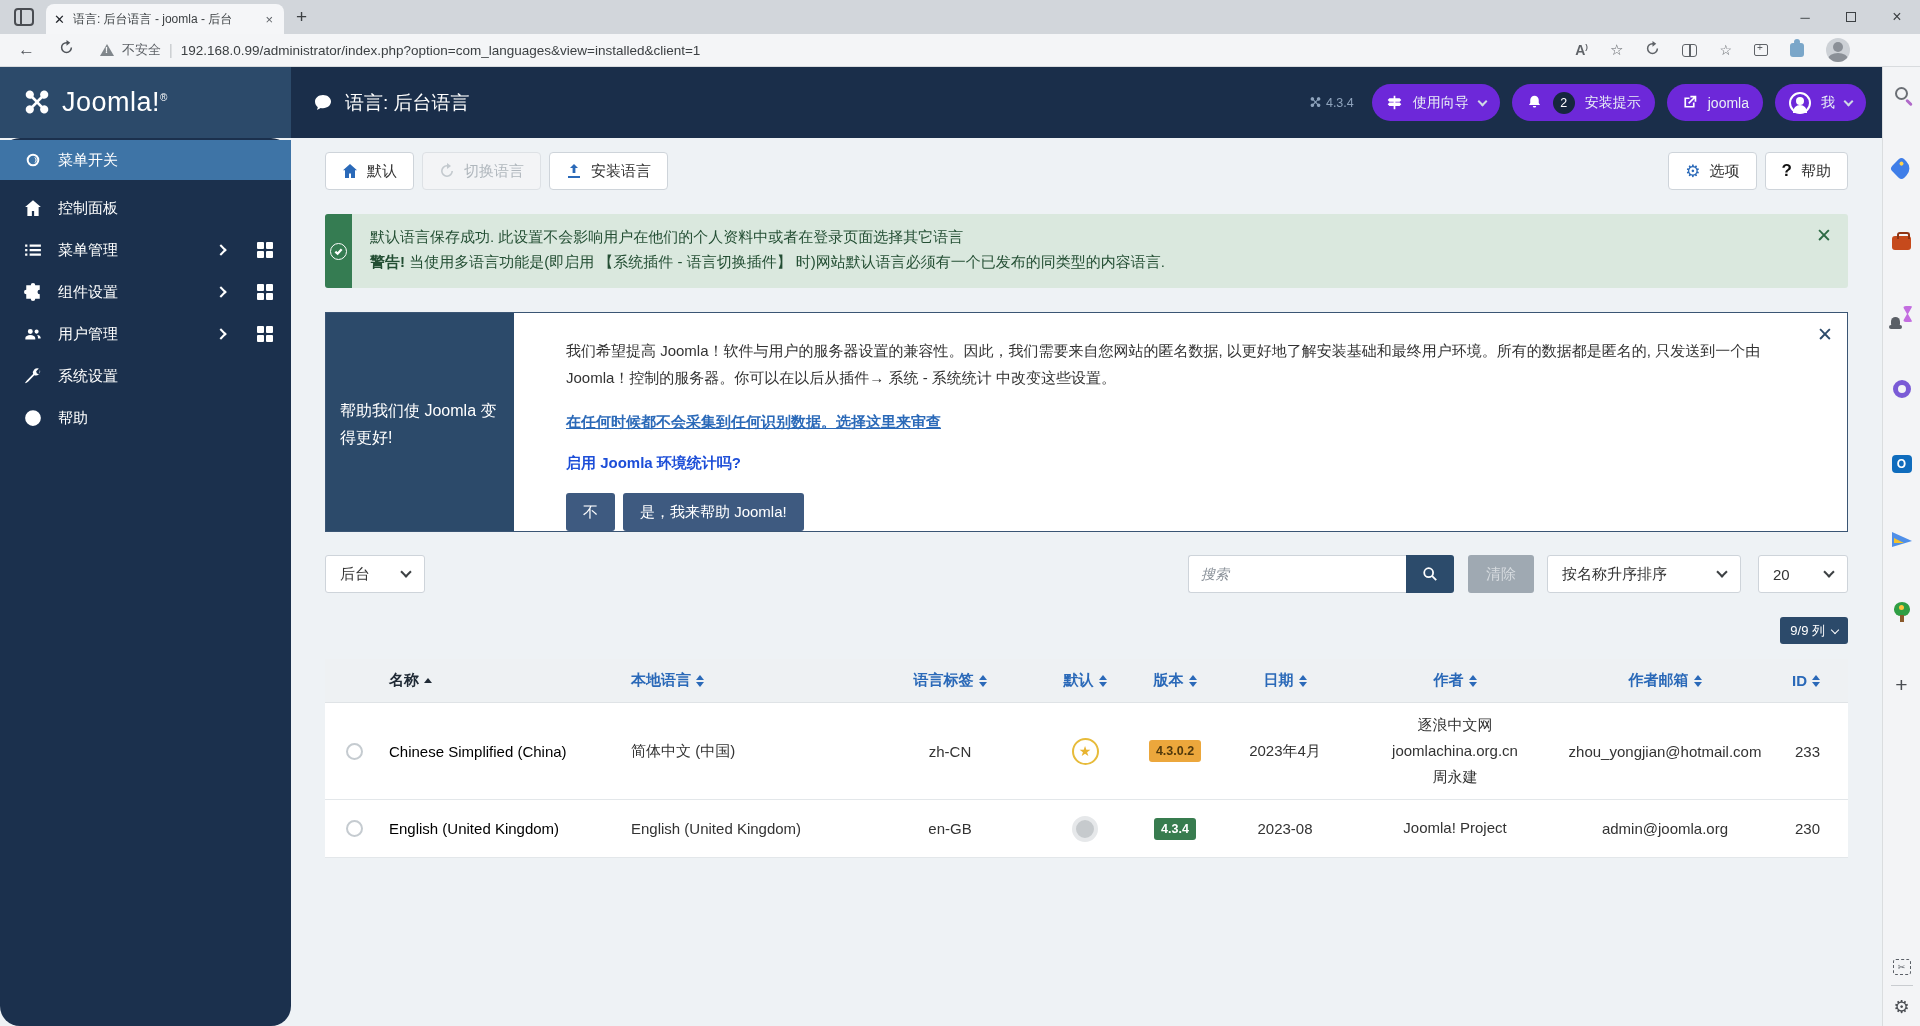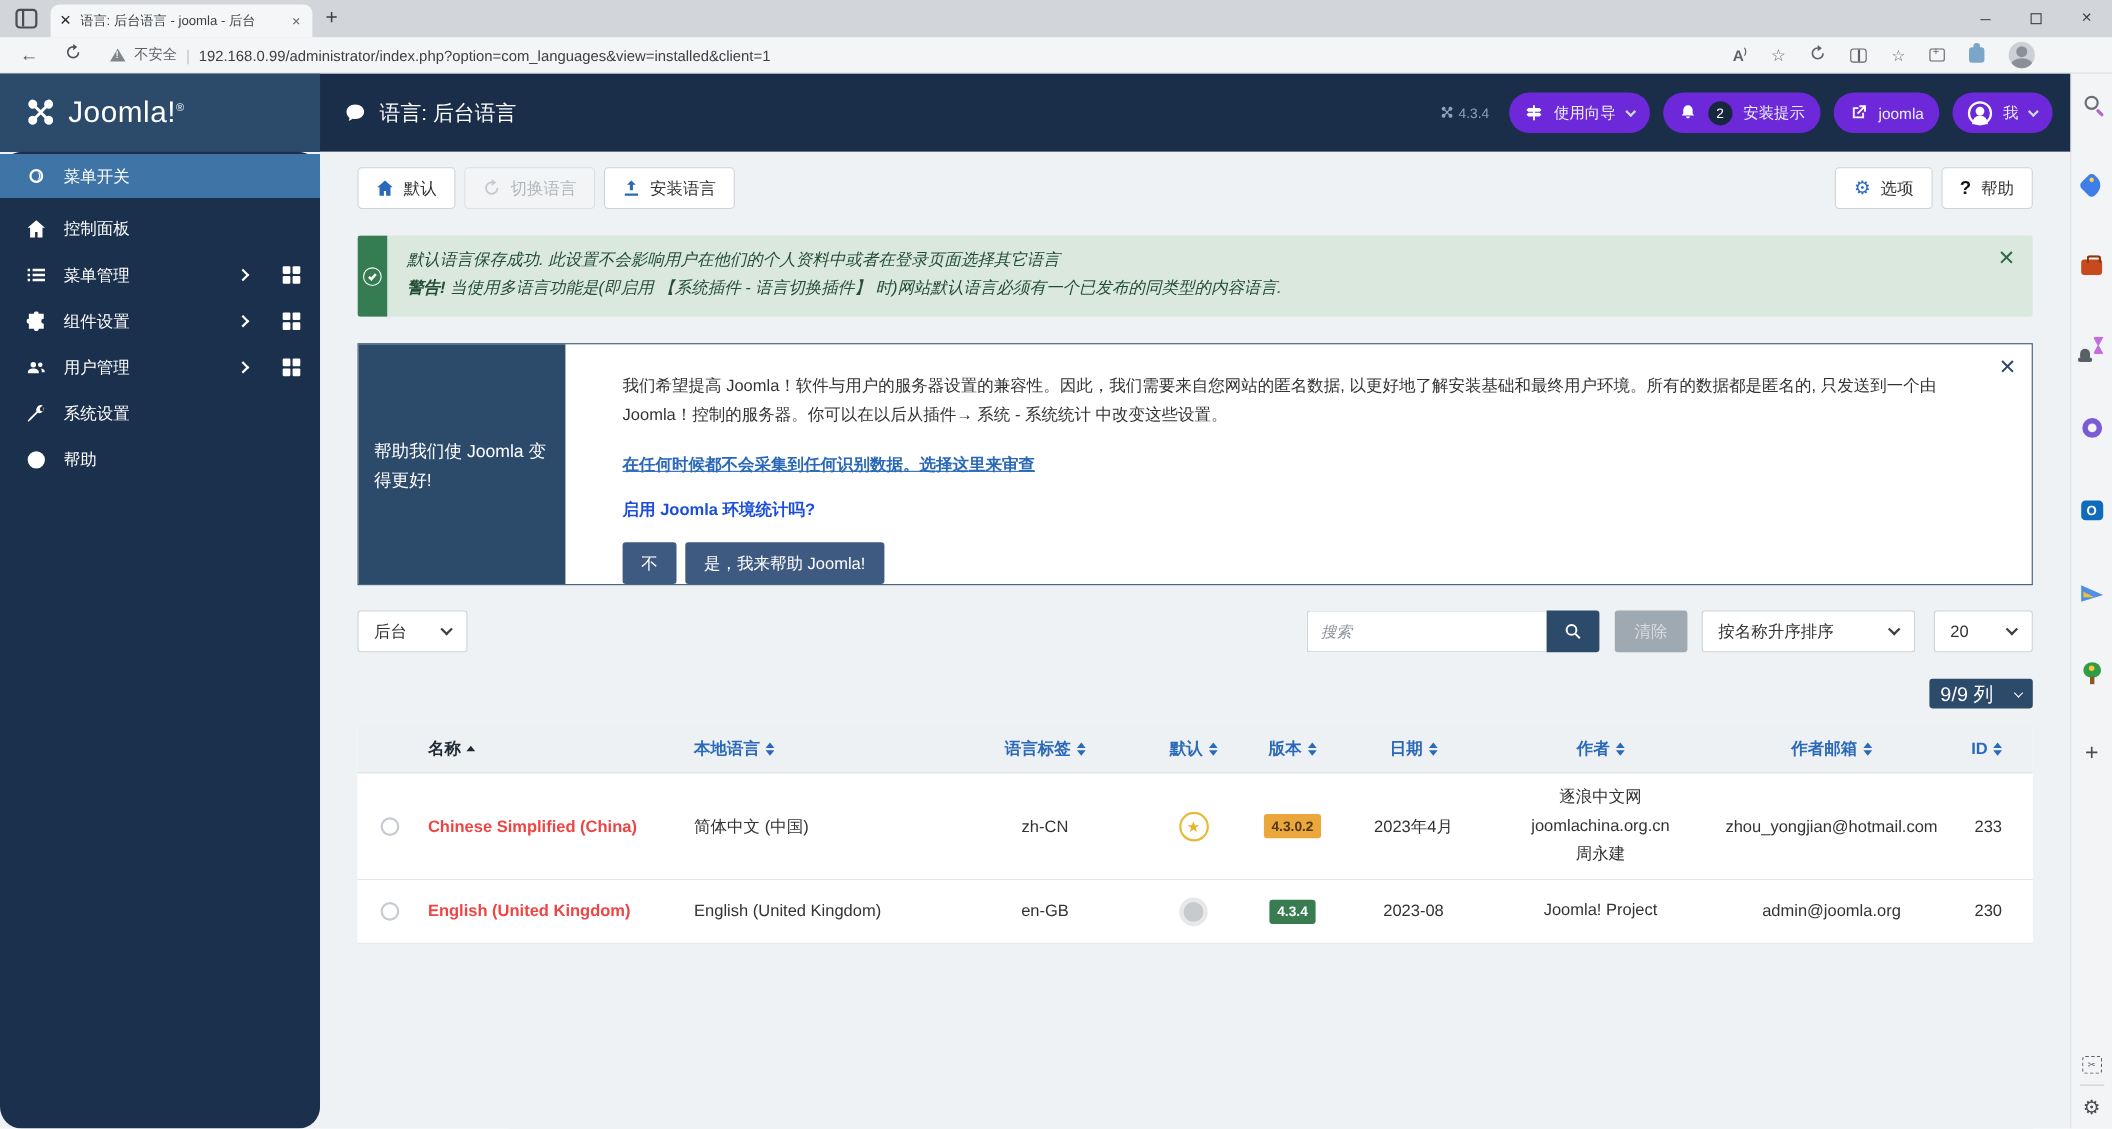--- a/index.html
+++ b/index.html
@@ -106,21 +106,21 @@
 
   .toolbar { display:flex; height:38px; }
   .tb-btn { height:38px; background:#fff; border:1px solid #ced4da; border-radius:4px; display:flex; align-items:center; gap:9px; padding:0 16px; font-size:15px; color:#333; margin-right:8px; }
   .tb-btn svg { width:16px; height:16px; fill:#2a69b8; }
   .tb-btn.disabled { background:#f3f4f6; color:#b0b7bd; border-color:#dde1e5; }
   .tb-btn.disabled svg { fill:#c3c9ce; }
   .tb-right { margin-left:auto; display:flex; }
   .gear-glyph { color:#2a69b8; font-size:17px; }
   .q-glyph { color:#111; font-size:17px; font-weight:bold; }
 
-  .alert { margin-top:24px; display:flex; background:#dae8de; min-height:74px; border-radius:3px; overflow:hidden;font-style:italic; }
+  .alert { margin-top:24px; display:flex; background:#dae8de; min-height:74px; border-radius:3px; overflow:hidden; }
   .alert-bar { width:27px; background:#357c52; display:flex; align-items:center; justify-content:center; flex-shrink:0; }
   .alert-check { width:17px; height:17px; border:1.6px solid #fff; border-radius:50%; display:flex; align-items:center; justify-content:center; }
   .alert-check svg { width:9px; height:9px; stroke:#fff; stroke-width:2.5; fill:none; }
   .alert-body { padding:11px 18px; font-size:15px; color:#22503 Sandbox; color:#234e33; line-height:1.65; flex:1; }
   .alert-close { align-self:flex-start; margin:10px 16px 0 0; color:#2d6b45; font-size:19px; font-weight:bold; }
 
   .stats { margin-top:24px; display:flex; background:#fff; border:1px solid #3a5574; min-height:215px; }
   .stats-aside { width:188px; background:#2c4a6a; color:#fff; font-size:16px; line-height:1.7; padding:84px 14px 0 14px; flex-shrink:0; }
   .stats-body { padding:24px 30px 0 52px; flex:1; }
   .stats-text { font-size:15px; color:#333; line-height:1.8; max-width:1275px; }
@@ -138,21 +138,21 @@
   .search-wrap { display:flex; }
   .search-input { width:218px; height:38px; border:1px solid #ced4da; border-right:none; border-radius:3px 0 0 3px; padding:0 12px; font-size:14px; font-style:italic; color:#333; background:#fff; outline:none; }
   .search-input::placeholder { color:#8a9199; font-style:italic; }
   .search-btn { width:48px; height:38px; background:#2c4b6b; border-radius:0 3px 3px 0; display:flex; align-items:center; justify-content:center; }
   .search-btn svg { width:16px; height:16px; stroke:#fff; stroke-width:2; fill:none; }
   .clear-btn { margin-left:14px; width:66px; height:38px; background:#9fa9b2; color:#d6dbdf; font-size:15px; border-radius:3px; display:flex; align-items:center; justify-content:center; }
   .f-sort { width:194px; margin-left:13px; }
   .f-limit { width:90px; margin-left:17px; }
 
   .colbadge-row { margin-top:24px; display:flex; justify-content:flex-end; }
-  .colbadge { background:#2c4a6a; color:#fff; font-size:18px; height:27px; border-radius:3px; display:flex; align-items:center; padding:0 10px; gap:20px; }
+  .colbadge { background:#2c4a6a; color:#fff; font-size:13px; height:27px; border-radius:3px; display:flex; align-items:center; padding:0 10px; gap:7px; }
   .colbadge .chev-dn { width:6px; height:6px; border-right:1.6px solid #fff; border-bottom:1.6px solid #fff; transform:rotate(45deg); margin-top:-2px; }
 
   
   .ltable { margin-top:15px; background:#fff; }
   .lrow { display:grid; grid-template-columns:58px 242px 240px 170px 100px 80px 140px 200px 220px 73px; align-items:center; }
   .lhead { height:44px; background:#eef1f3; border-bottom:1px solid #dfe3e6; }
   .lhead .hcell { font-size:15px; font-weight:bold; color:#2a69b8; display:flex; align-items:center; gap:5px; }
   .hc-left { justify-content:flex-start; padding-left:6px; }
   .hc-center { justify-content:center; }
   .hc-right { justify-content:flex-end; padding-right:28px; }
@@ -160,21 +160,21 @@
   .sort-pair { display:inline-flex; flex-direction:column; gap:2px; }
   .tri-up { width:0; height:0; border-left:4px solid transparent; border-right:4px solid transparent; border-bottom:5px solid #2a69b8; }
   .tri-dn { width:0; height:0; border-left:4px solid transparent; border-right:4px solid transparent; border-top:5px solid #2a69b8; }
   .tri-up.dark { border-bottom-color:#212b36; }
   .body-row { border-bottom:1px solid #e3e7ea; font-size:15px; color:#333; }
   .row-tall { min-height:97px; }
   .row-std { min-height:58px; }
   .cell { display:flex; align-items:center; justify-content:center; }
   .cell-left { justify-content:flex-start; padding-left:6px; }
   .cell-right { justify-content:flex-end; padding-right:28px; }
-  .lang-name { font-weight:bold; color:#ef4444; }
+  .lang-name { font-weight:normal; color:#000000; }
   .radio { width:17px; height:17px; border:2px solid #c5cbd0; border-radius:50%; background:#fff; }
   .star-default { width:27px; height:27px; border:2px solid #e7bb3a; border-radius:50%; display:flex; align-items:center; justify-content:center; color:#e8b430; font-size:14px; background:#fff; }
   .circ-default { width:26px; height:26px; border-radius:50%; background:#c6cacd; border:4px solid #e6e8ea; }
   .badge { font-size:12.5px; font-weight:bold; padding:4px 7px; border-radius:3px; }
   .badge-warning { background:#eca73c; color:#50380b; }
   .badge-success { background:#387c4f; color:#fff; }
   .author-cell { white-space:pre-line; text-align:center; line-height:1.75; }
 </style>
 </head>
 <body>

